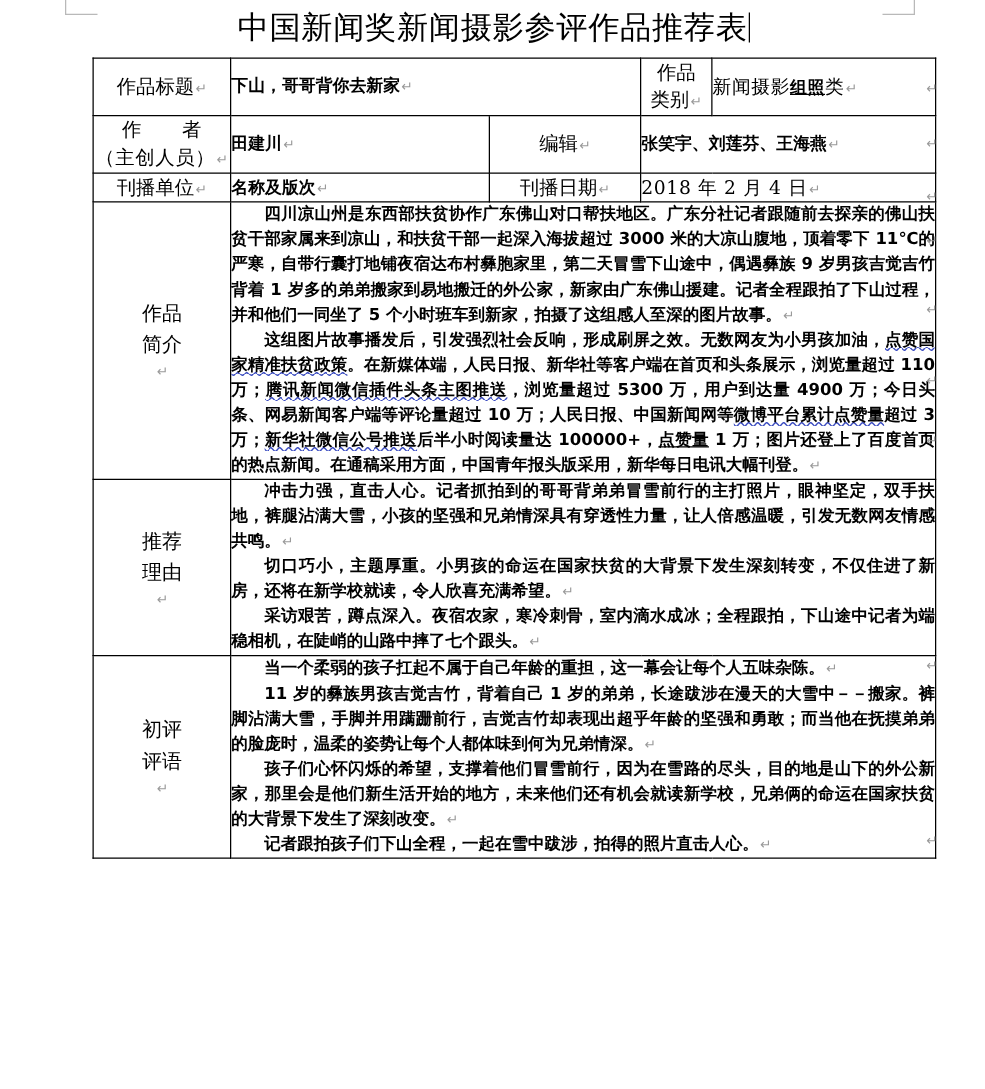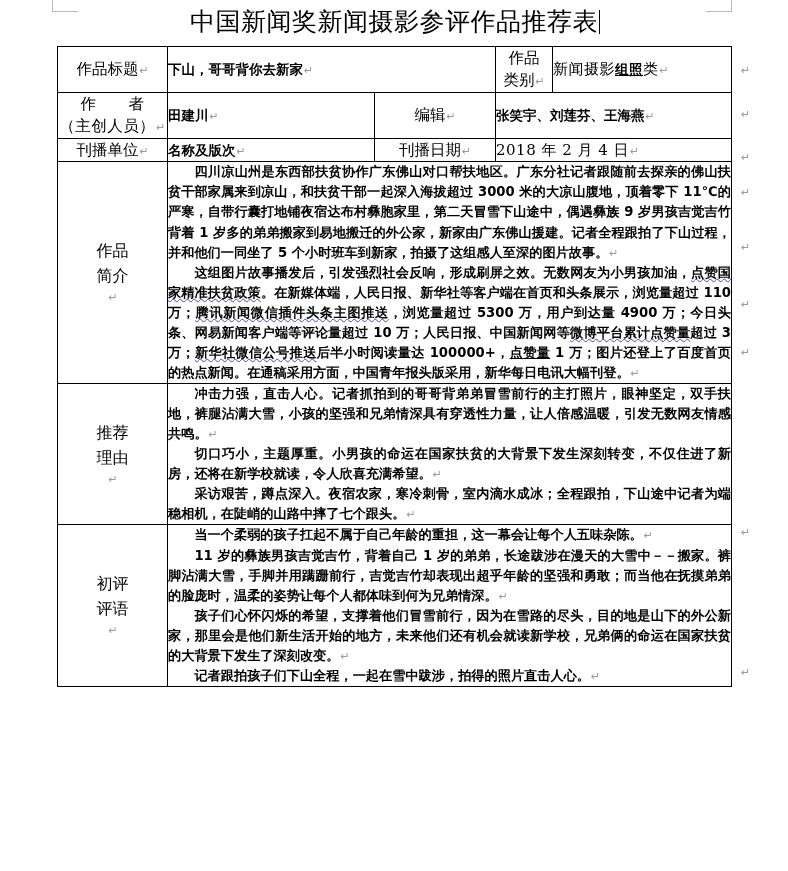--- a/index.html
+++ b/index.html
@@ -52,21 +52,21 @@
     width: 1px;
     height: 24px;
     background: #000;
     vertical-align: -4px;
     margin-left: 1px;
   }
 
   
   .rec-table {
     position: absolute;
-    left: 57px;
+    left: 74px;
     top: 46px;
     width: 674px;
     border-collapse: collapse;
     table-layout: fixed;
   }
   .rec-table td {
     border: 1px solid #000000;
     padding: 0;
     vertical-align: middle;
   }

